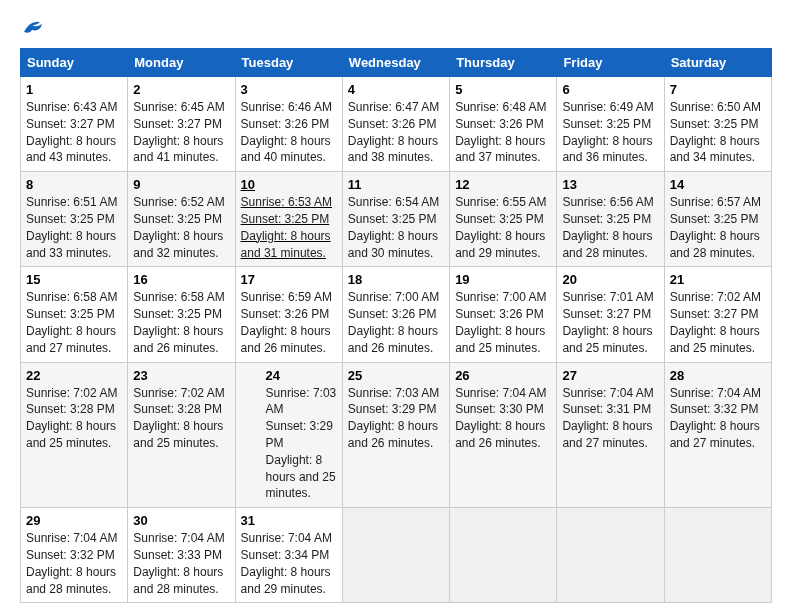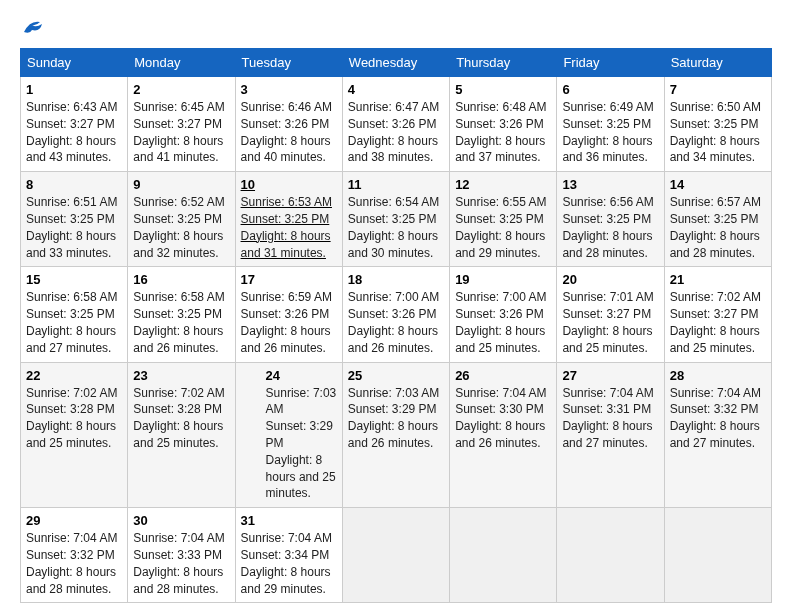--- a/index.html
+++ b/index.html
@@ -37,21 +37,21 @@
       width: 100%;
       border-collapse: collapse;
       font-size: 10.5px;
     }
     .calendar th {
       background-color: #1565c0;
       color: #fff;
       text-align: left;
       padding: 6px 6px;
       font-size: 13px;
-      font-weight: normal;
+      font-weight: bold;
       border: 1px solid #1565c0;
     }
     .calendar td {
       border: 1px solid #ccc;
       vertical-align: top;
       padding: 5px 5px;
       width: 107px;
       min-height: 80px;
       background: #fff;
     }

